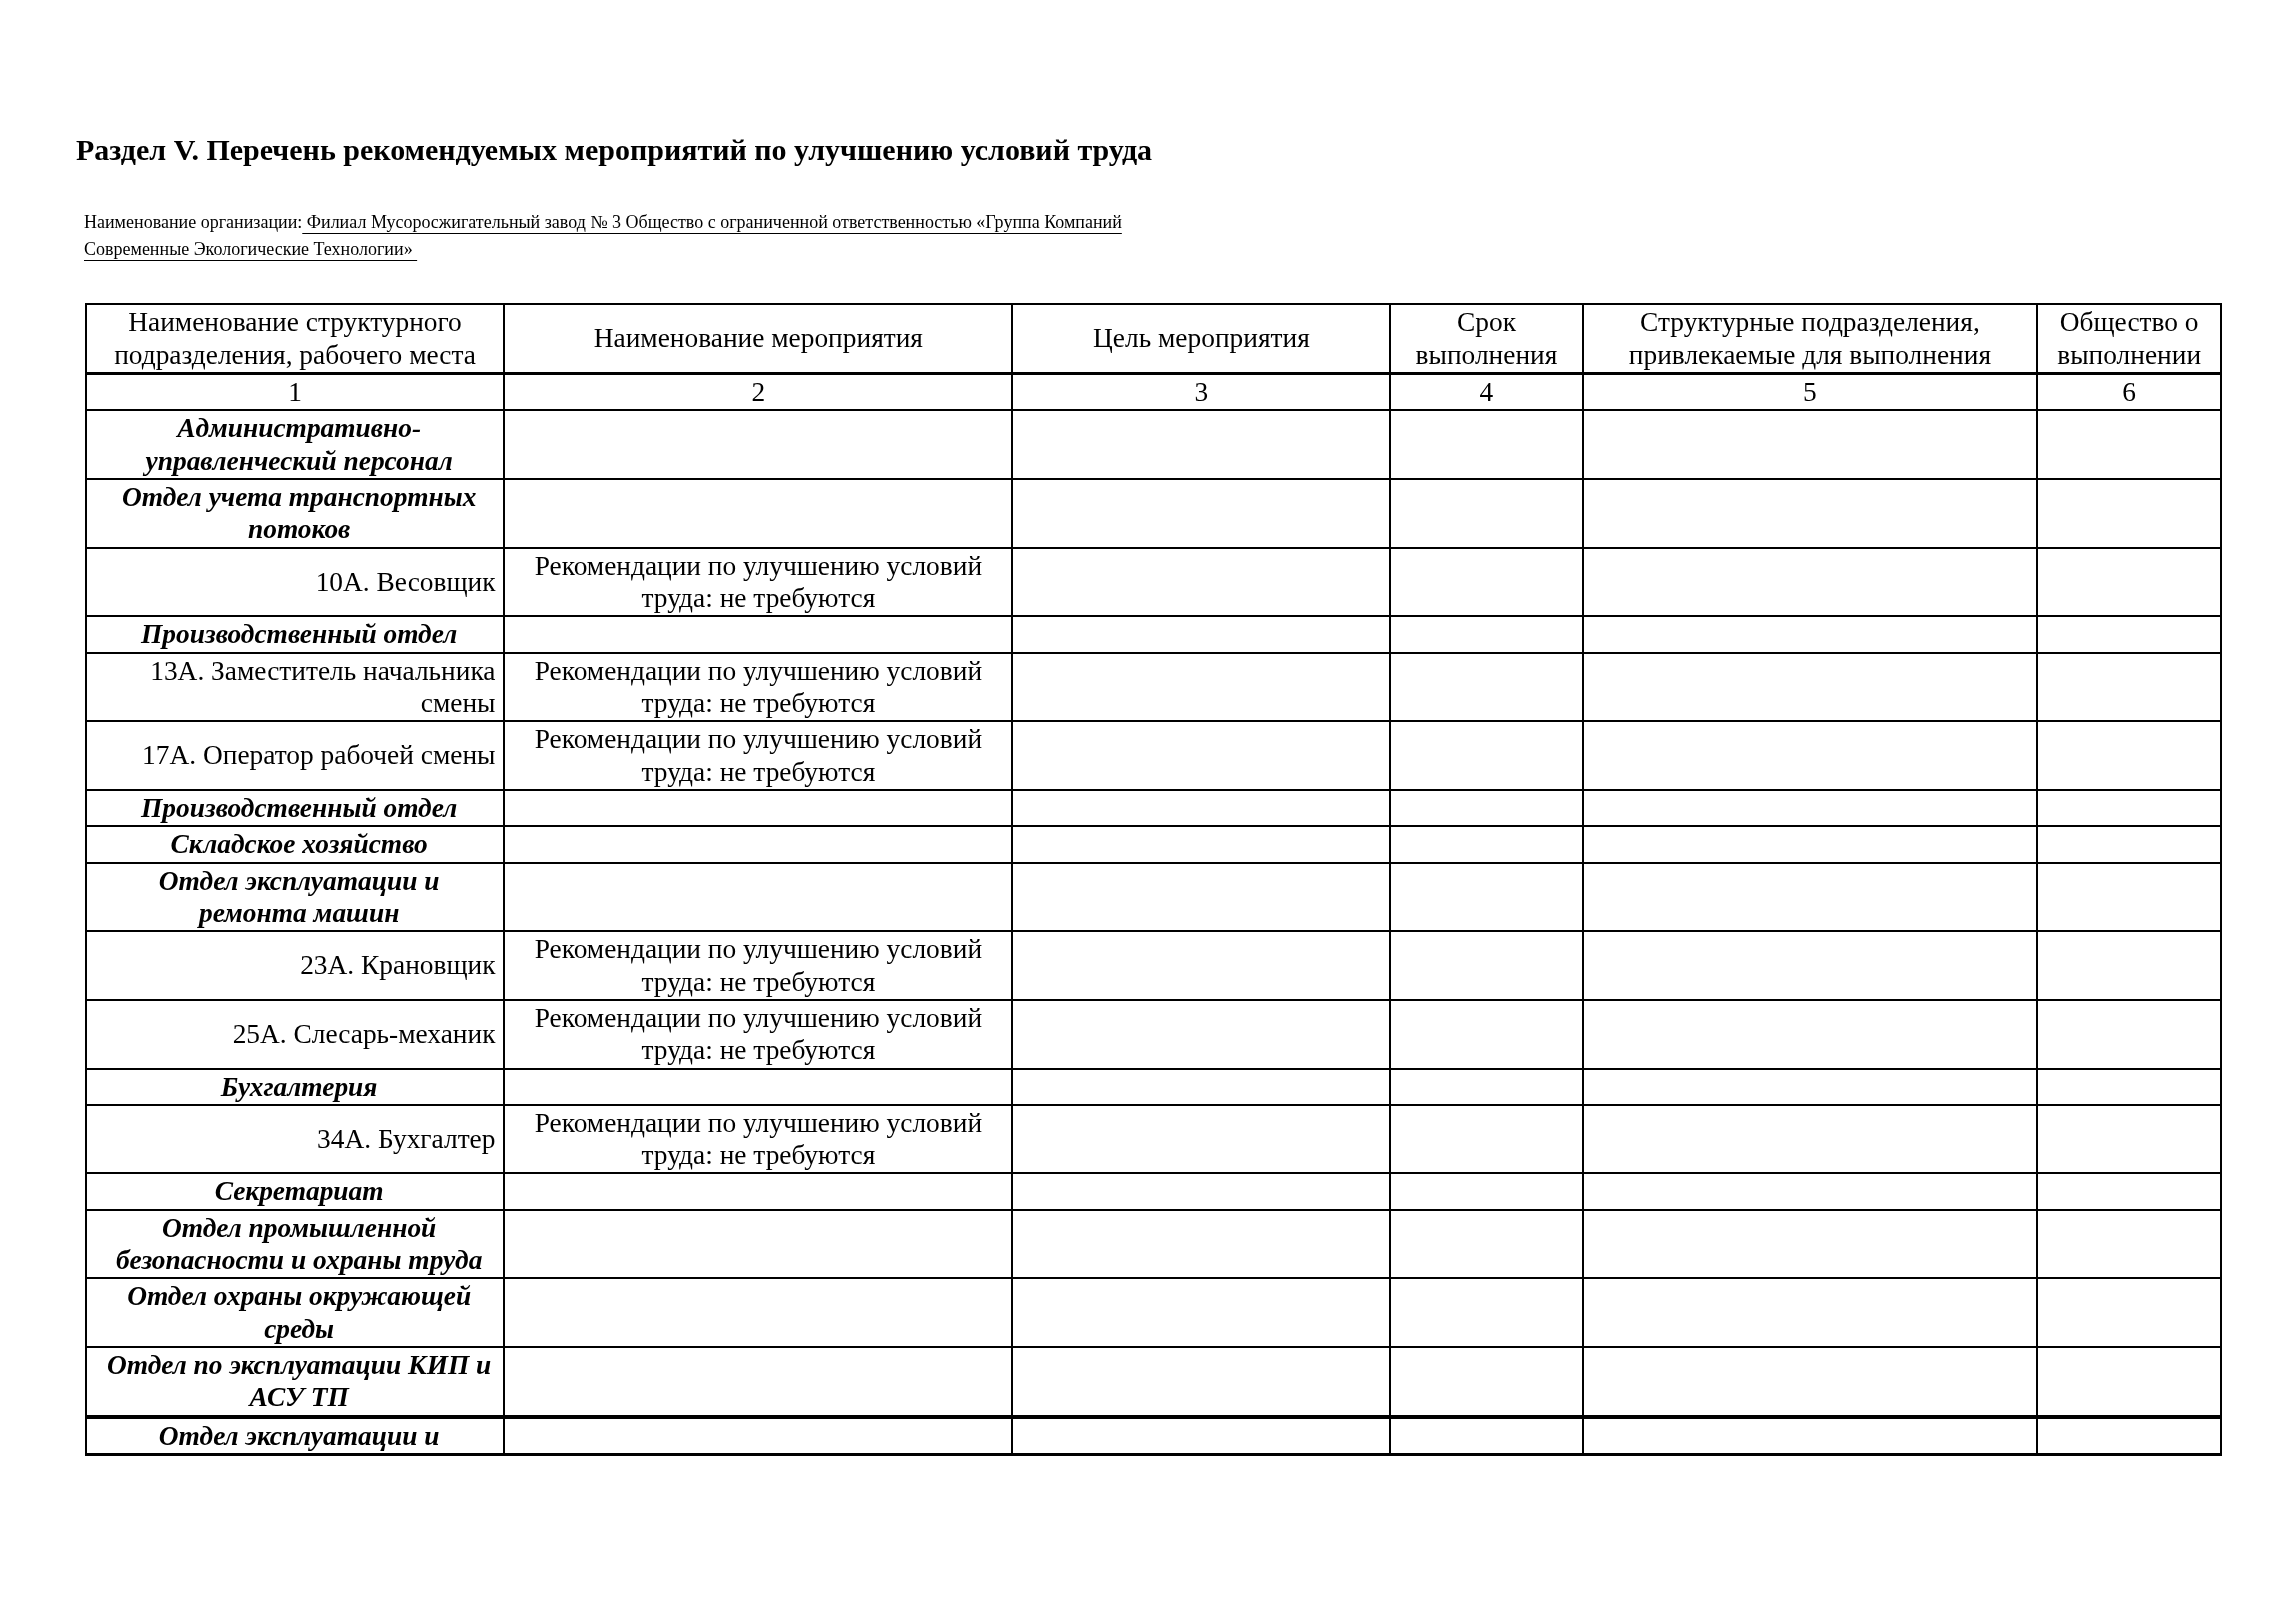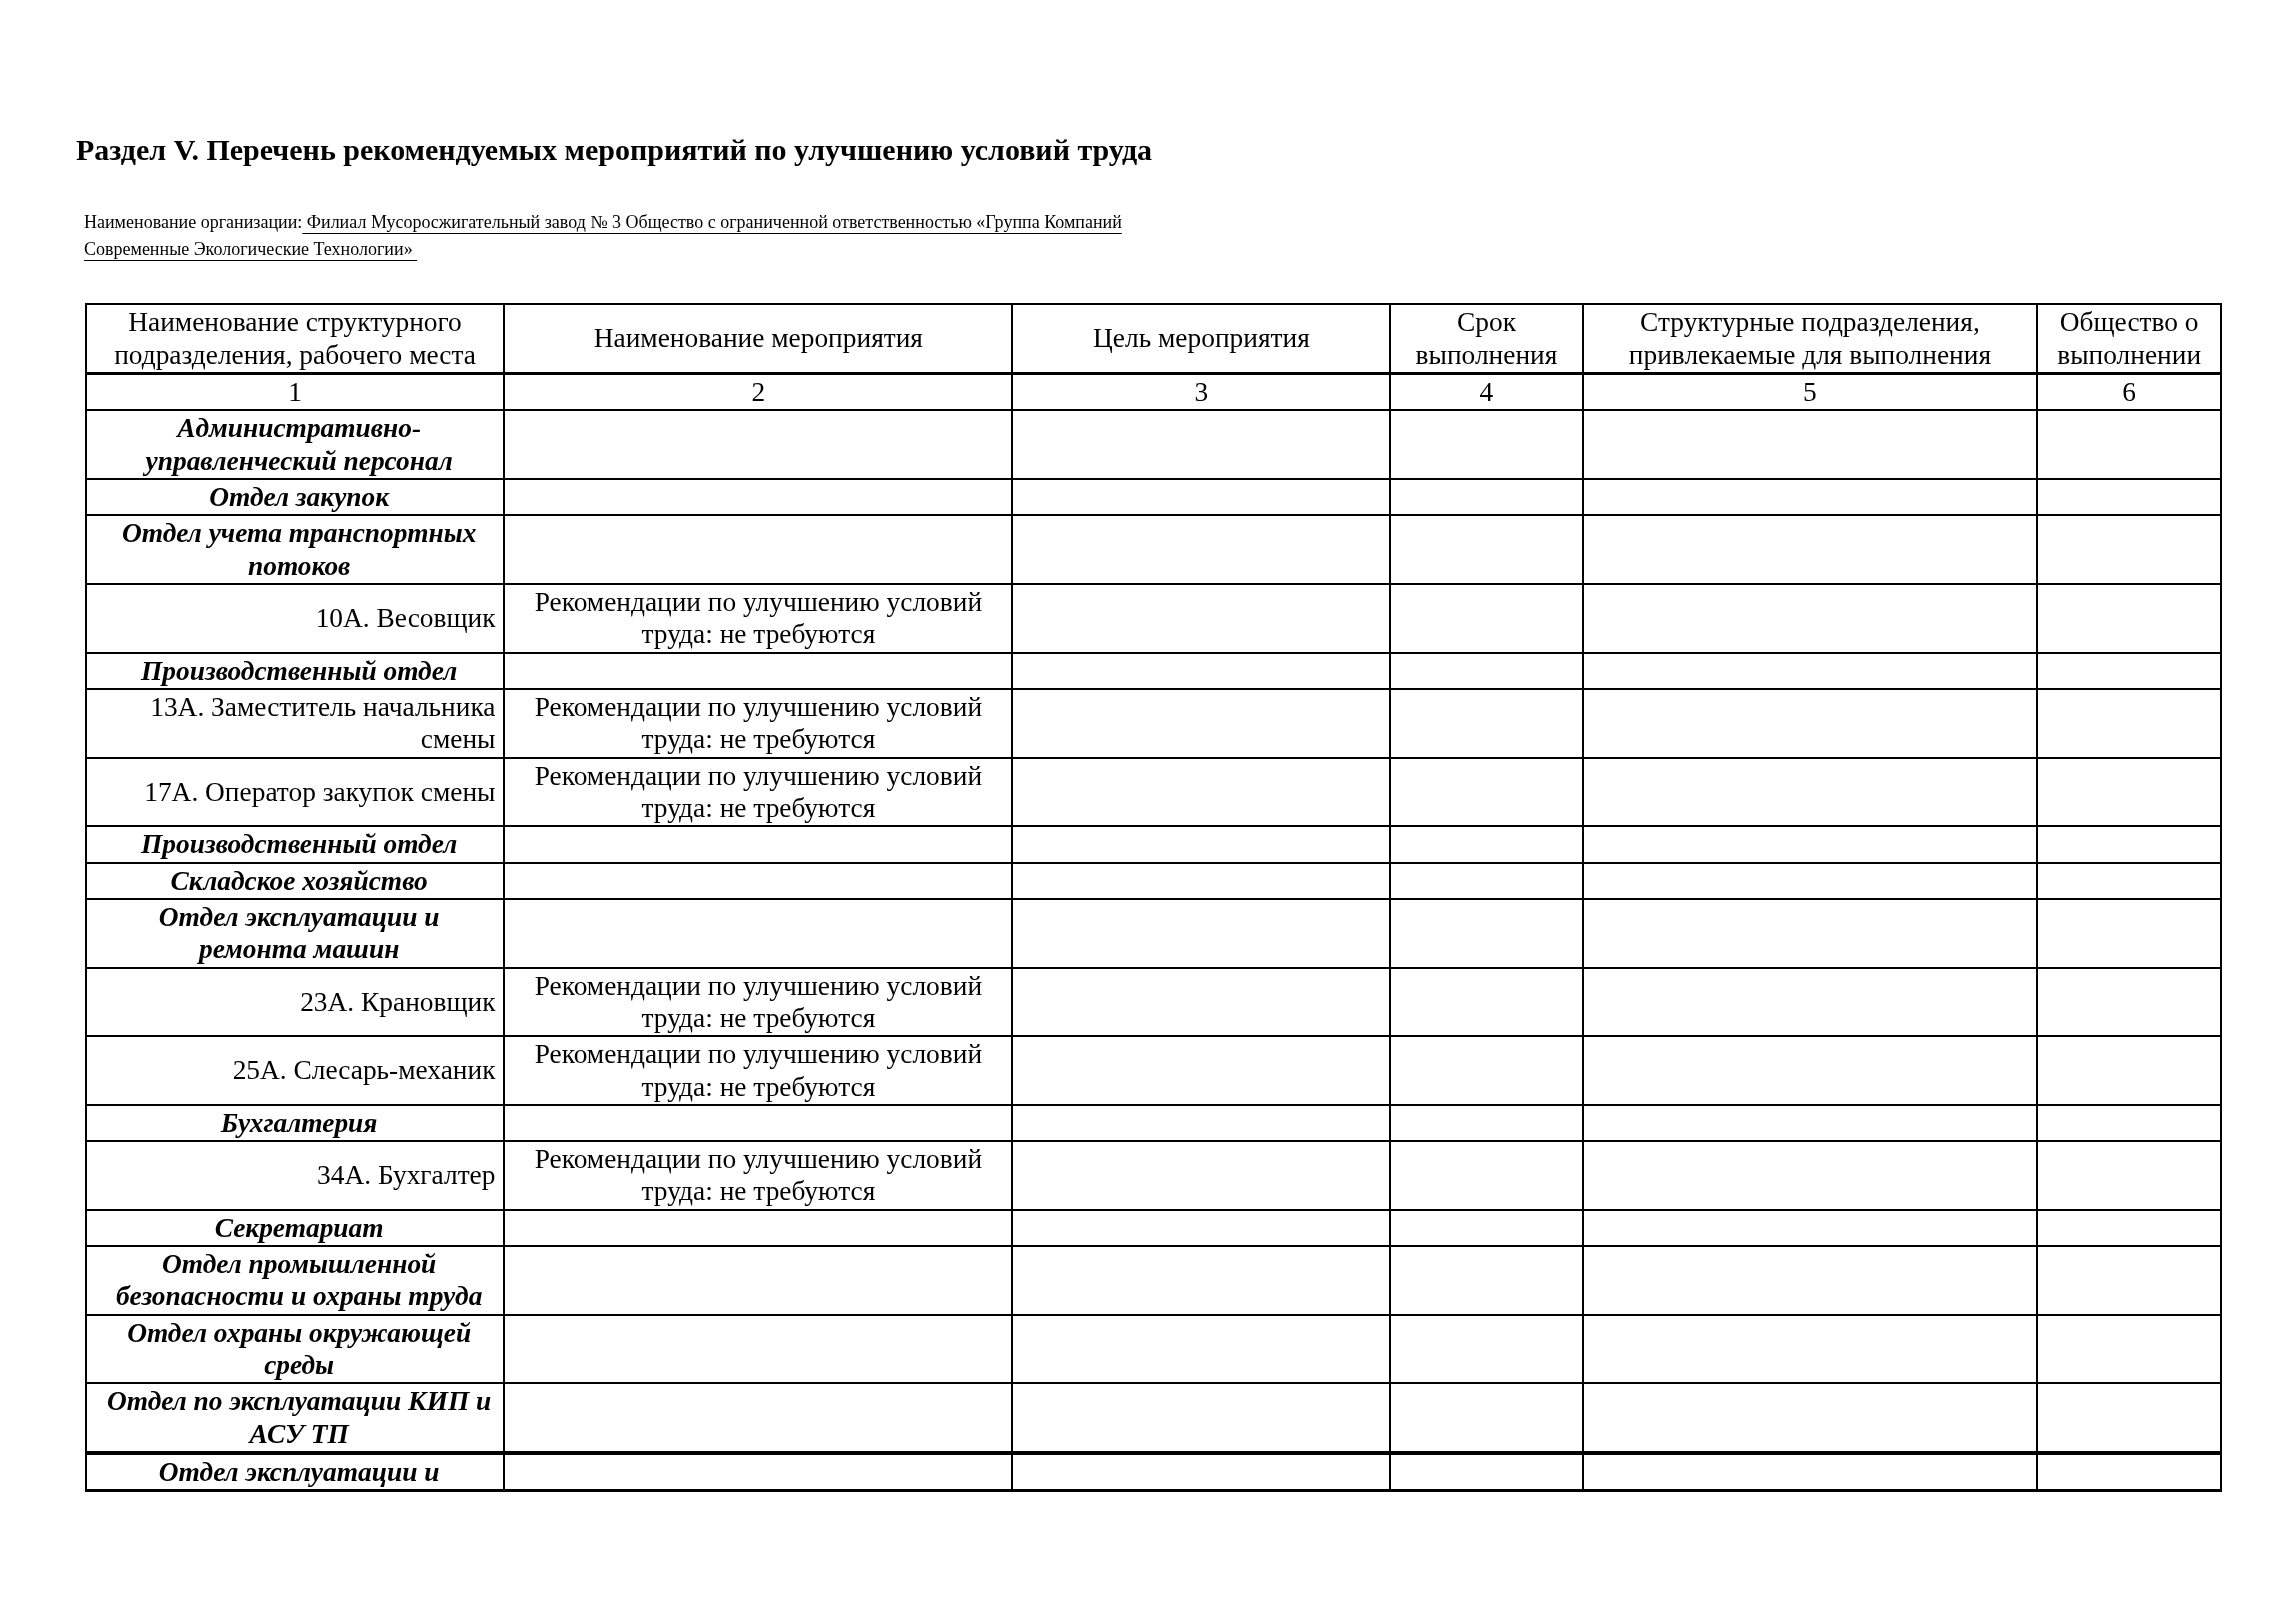--- a/index.html
+++ b/index.html
@@ -119,28 +119,20 @@
         <tr>
     <td class="dept">Административно-
 управленческий персонал</td>
     <td></td>
     <td></td>
     <td></td>
     <td></td>
     <td></td>
   </tr>
         <tr>
-    <td class="dept">Отдел закупок</td>
-    <td></td>
-    <td></td>
-    <td></td>
-    <td></td>
-    <td></td>
-  </tr>
-        <tr>
     <td class="dept">Отдел учета транспортных
 потоков</td>
     <td></td>
     <td></td>
     <td></td>
     <td></td>
     <td></td>
   </tr>
         <tr>
     <td class="wp">10А. Весовщик</td>
@@ -163,21 +155,21 @@
     <td class="wp">13А. Заместитель начальника
 смены</td>
     <td>Рекомендации по улучшению условий
 труда: не требуются</td>
     <td></td>
     <td></td>
     <td></td>
     <td></td>
   </tr>
         <tr>
-    <td class="wp">17А. Оператор закупок смены</td>
+    <td class="wp">17А. Оператор рабочей смены</td>
     <td>Рекомендации по улучшению условий
 труда: не требуются</td>
     <td></td>
     <td></td>
     <td></td>
     <td></td>
   </tr>
         <tr>
     <td class="dept">Производственный отдел</td>
     <td></td>

